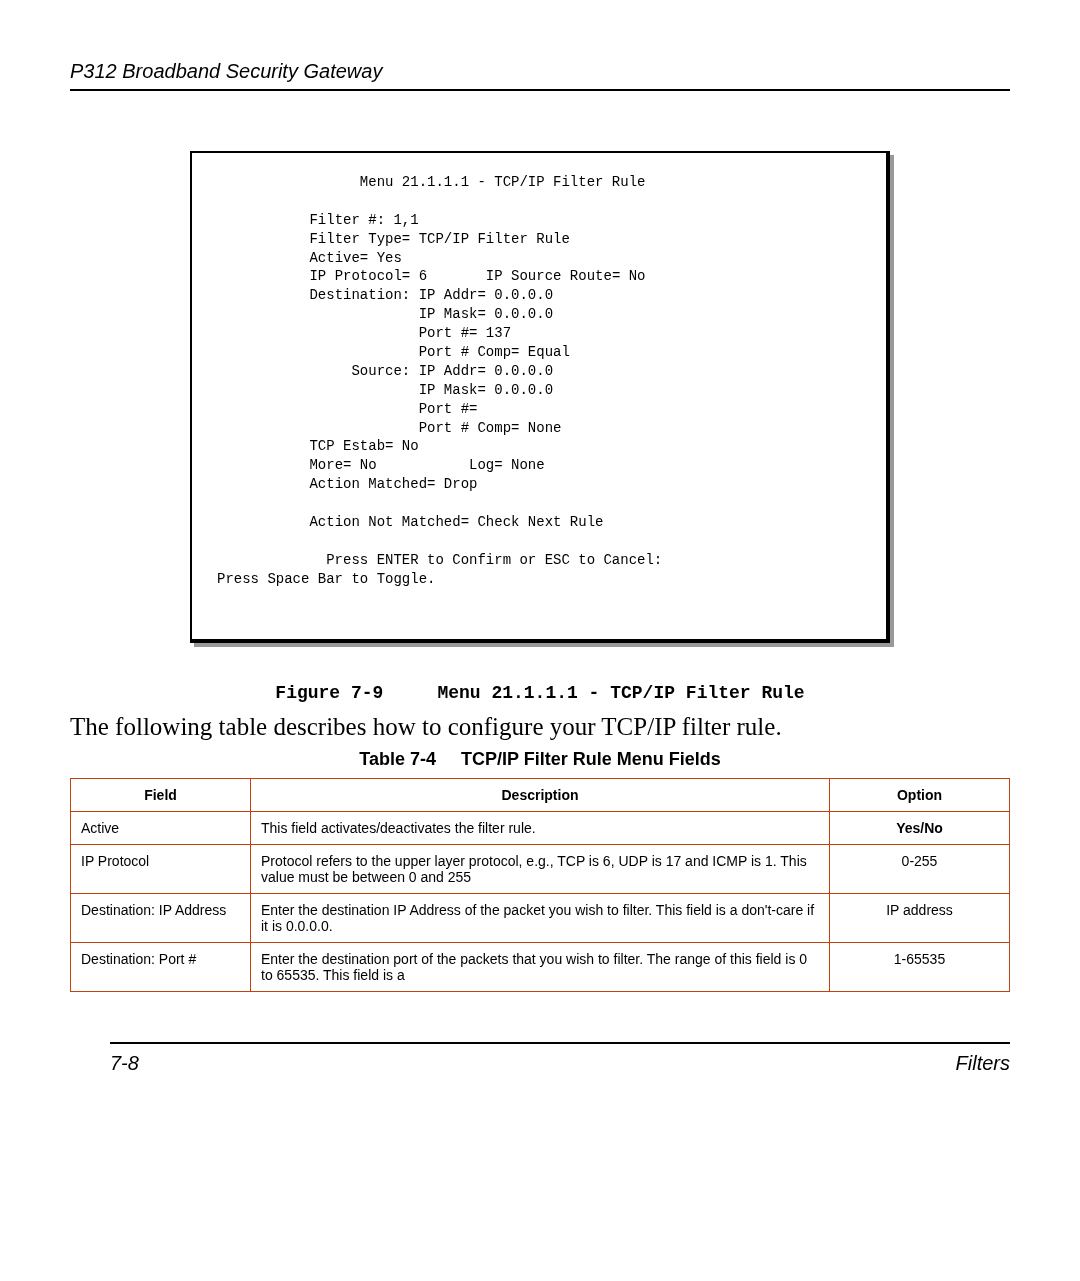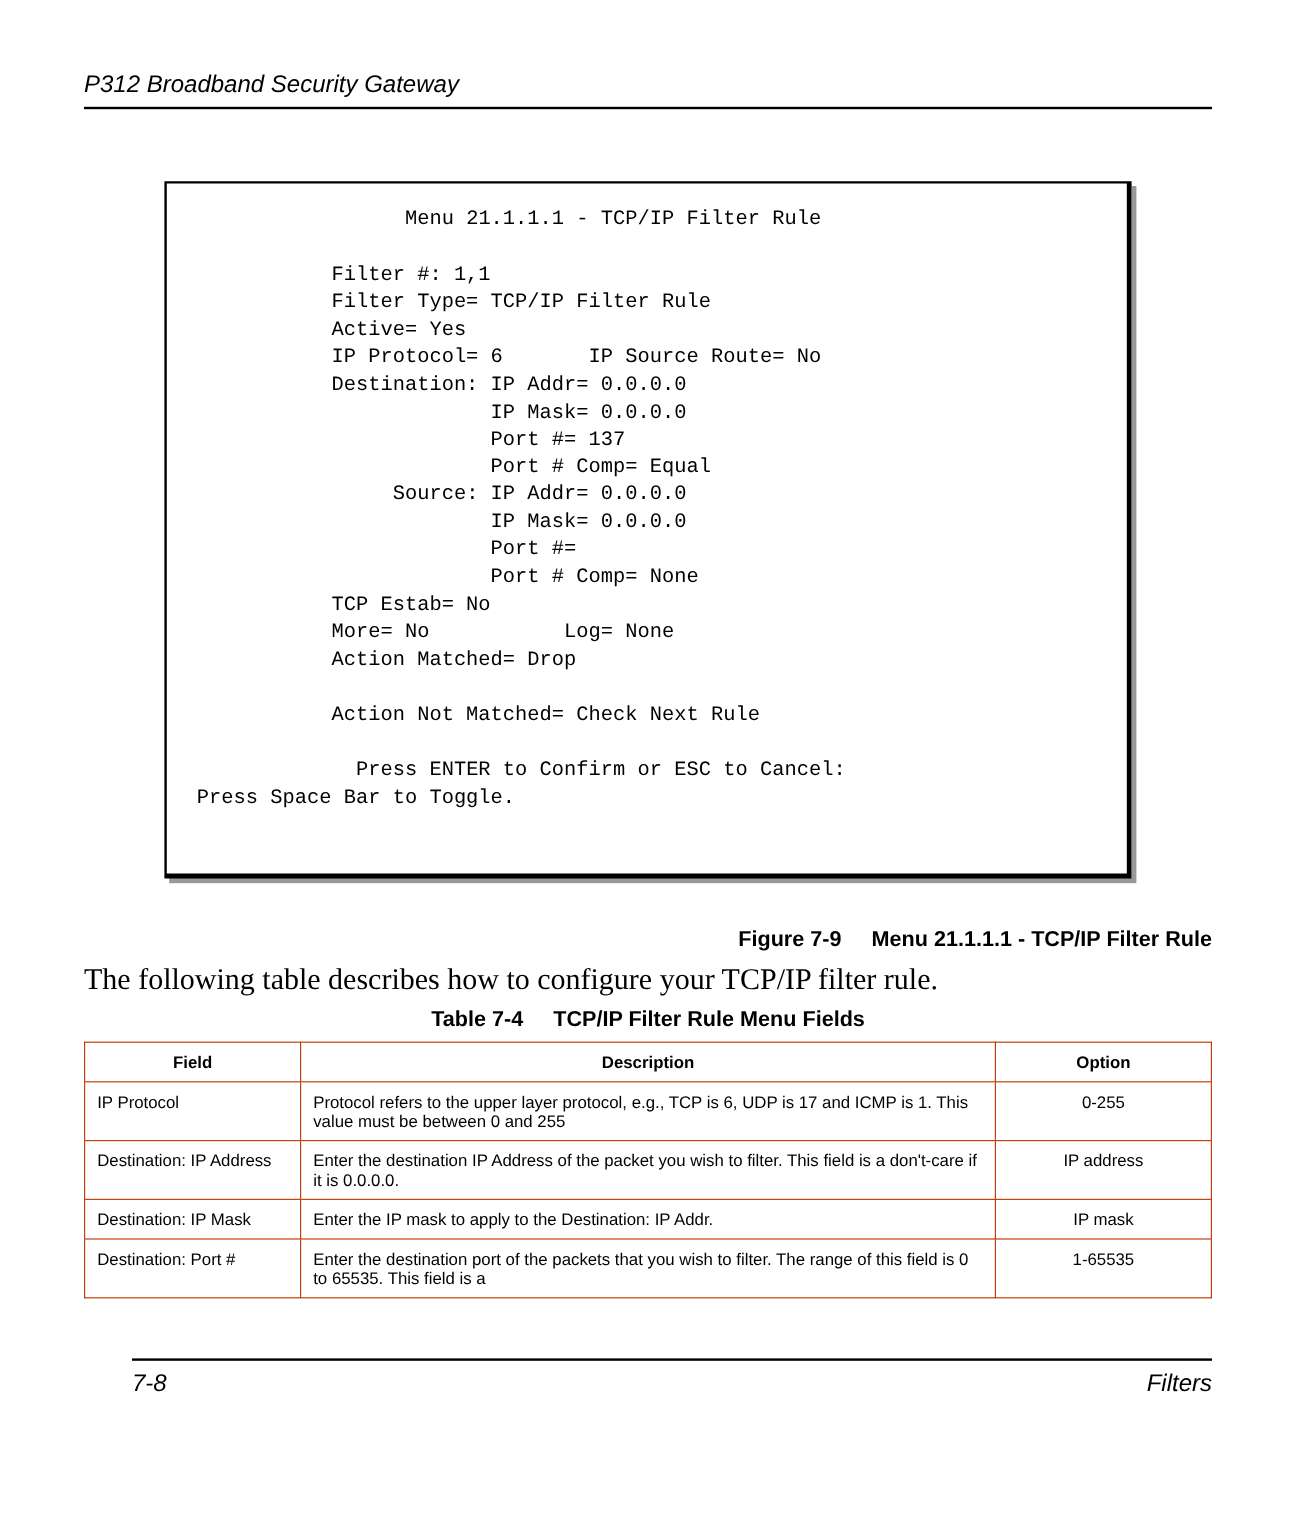--- a/index.html
+++ b/index.html
@@ -19,32 +19,33 @@
       border-bottom: 2px solid #000;
       padding-bottom: 6px;
       margin-bottom: 60px;
     }
     .terminal-box {
       border: 2px solid #000;
       border-right: 4px solid #000;
       border-bottom: 4px solid #000;
       box-shadow: 4px 4px 0 #999;
       margin: 0 auto 40px auto;
-      width: 806px;
+      width: 700px;
       padding: 20px 25px 50px 25px;
       font-family: "Courier New", monospace;
-      font-size: 17px;
+      font-size: 14px;
       line-height: 1.35;
       white-space: pre;
     }
     .figure-caption {
-      text-align: right;
+      text-align: center;
       font-weight: bold;
       font-size: 18px;
       margin-bottom: 10px;
+      font-family: Liberation Mono, monospace;
     }
     .body-text {
       font-family: "Times New Roman", serif;
       font-size: 25px;
       margin-bottom: 8px;
     }
     .table-caption {
       text-align: center;
       font-weight: bold;
       font-size: 18px;
@@ -125,34 +126,34 @@
 
 <table>
   <thead>
     <tr>
       <th>Field</th>
       <th>Description</th>
       <th>Option</th>
     </tr>
   </thead>
   <tbody id="table-body">
+  <tr>
+        <td class="field">Active</td>
+        <td>This field activates/deactivates the filter rule.</td>
+        <td class="option option-col"><strong>Yes/No</strong></td>
+      </tr>
       <tr>
         <td class="field">IP Protocol</td>
         <td>Protocol refers to the upper layer protocol, e.g., TCP is 6, UDP is 17 and ICMP is 1.  This value must be between 0 and 255</td>
         <td class="option option-col">0-255</td>
       </tr>
       <tr>
         <td class="field">Destination: IP Address</td>
         <td>Enter the destination IP Address of the packet you wish to filter.  This field is a don't-care if it is 0.0.0.0.</td>
         <td class="option option-col">IP address</td>
-      </tr>
-      <tr>
-        <td class="field">Destination: IP Mask</td>
-        <td>Enter the IP mask to apply to the Destination: IP Addr.</td>
-        <td class="option option-col">IP mask</td>
       </tr>
       <tr>
         <td class="field">Destination: Port #</td>
         <td>Enter the destination port of the packets that you wish to filter. The range of this field is 0 to 65535.  This field is a</td>
         <td class="option option-col">1-65535</td>
       </tr>
     </tbody>
 </table>
 
 <div class="footer">

